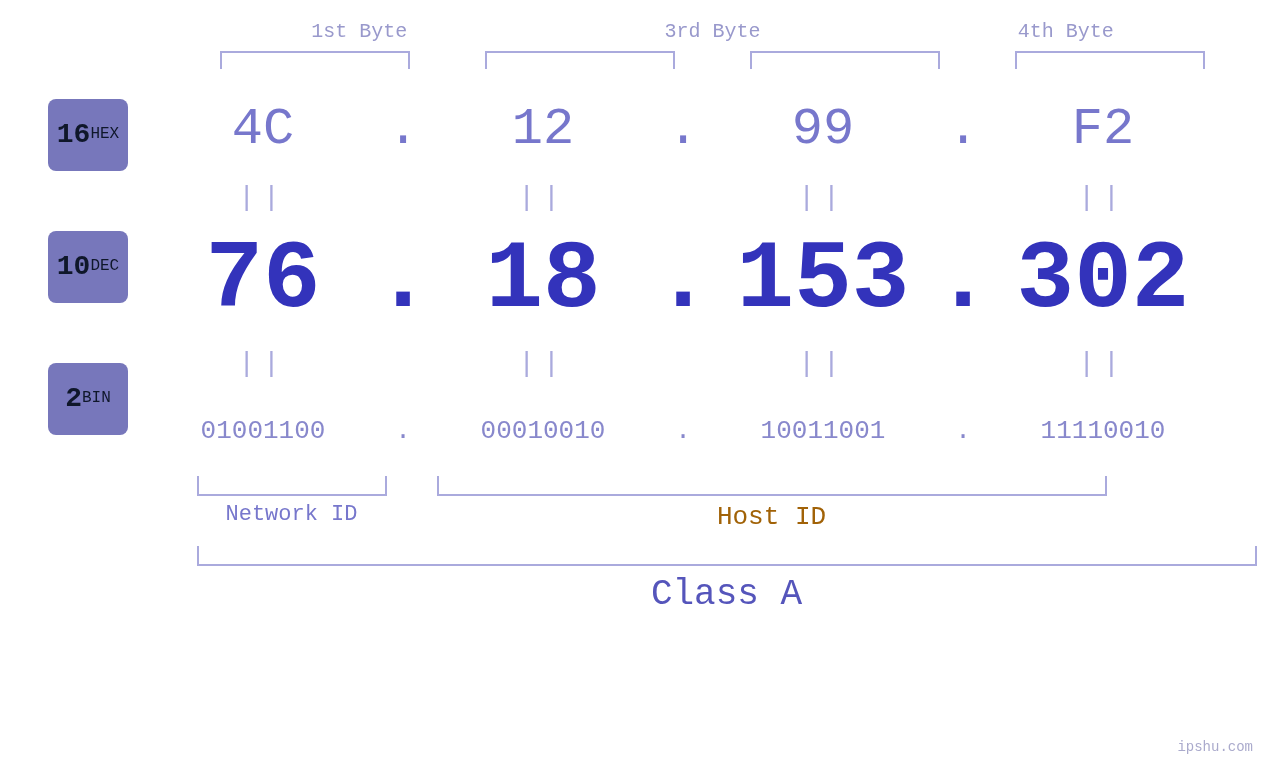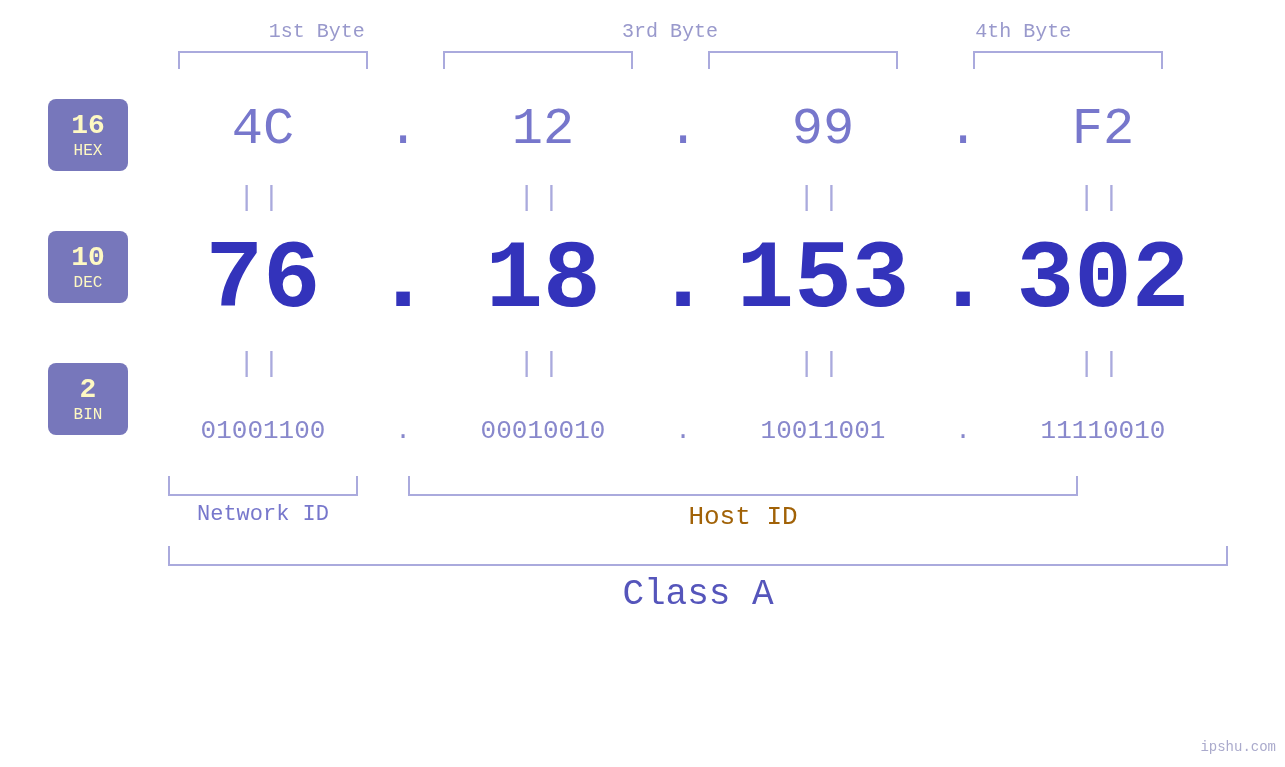--- a/index.html
+++ b/index.html
@@ -11,21 +11,21 @@
       overflow: hidden;
       position: relative;
     }
 
     .main-container {
       width: 1285px;
       height: 767px;
       position: relative;
       display: flex;
       flex-direction: column;
-      align-items: flex-start;
+      align-items: center;
       padding-top: 20px;
     }
 
     
     .byte-headers {
       display: flex;
       width: 1060px;
       margin-left: 140px;
       justify-content: space-around;
       margin-bottom: 8px;
@@ -63,26 +63,26 @@
 
     .left-labels {
       display: flex;
       flex-direction: column;
       gap: 60px;
       padding-left: 48px;
       padding-top: 10px;
     }
     .base-badge {
       background: #7777bb;
-      color: #fef9c3;
+      color: #0f172a;
       border-radius: 8px;
       width: 80px;
       height: 72px;
       display: flex;
-      flex-direction: column;
+      flex-direction: row;
       align-items: center;
       justify-content: center;
       font-size: 22px;
       font-weight: bold;
       line-height: 1.2;
     }
     .base-badge .base-num {
       font-size: 28px;
       font-weight: bold;
     }
@@ -254,21 +254,21 @@
       color: #5555bb;
       font-size: 36px;
       font-family: 'Courier New', monospace;
       margin-top: 8px;
     }
 
     
     .watermark {
       position: absolute;
       bottom: 12px;
-      right: 9px;
+      right: 32px;
       color: #aaaacc;
       font-size: 14px;
       font-family: 'Courier New', monospace;
     }
   </style>
 </head>
 <body>
 
 <div class="main-container">
 

